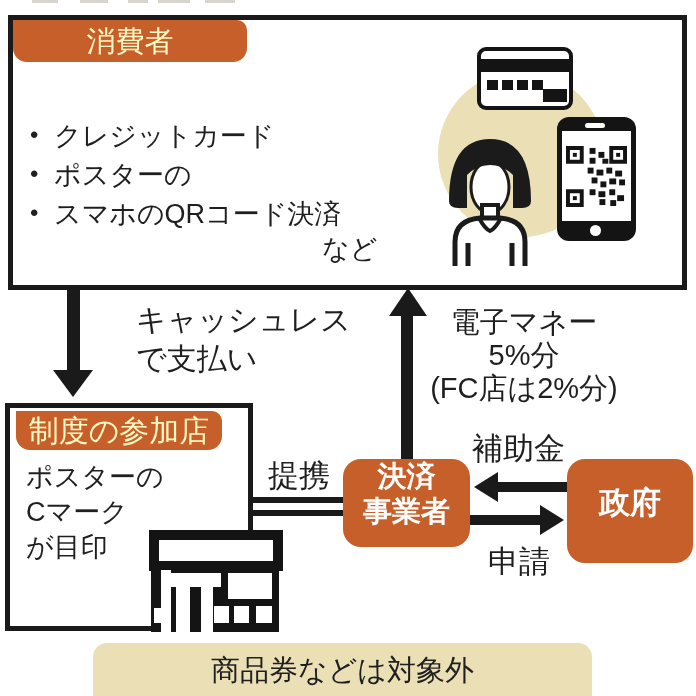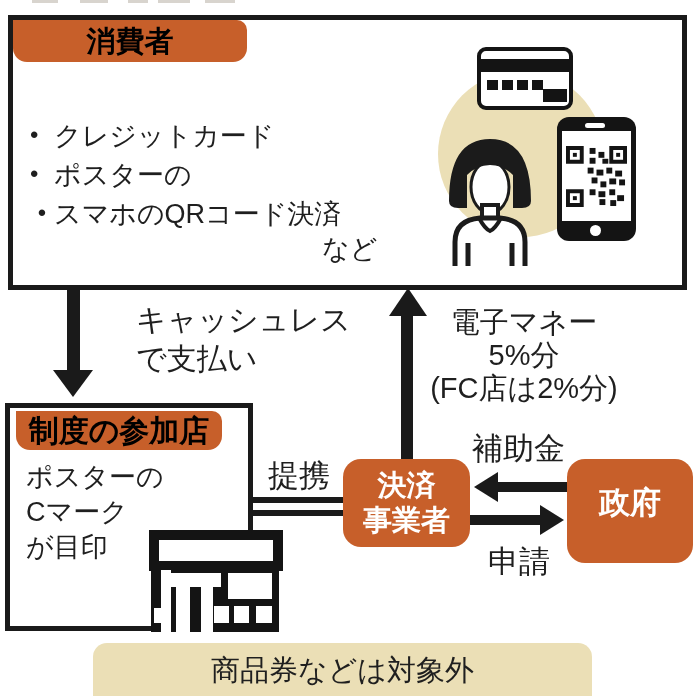--- a/index.html
+++ b/index.html
@@ -3,21 +3,21 @@
 <meta charset="utf-8">
 <style>
   html,body{margin:0;padding:0;background:#fff;}
   .canvas{
     position:relative;width:696px;height:696px;overflow:hidden;background:#fff;
     font-family:"Liberation Sans","DejaVu Sans",sans-serif;color:#1f1f1f;
   }
   .abs{position:absolute;}
   .box-outline{border:5px solid #1a1a1a;background:#fff;box-sizing:border-box;}
   .tag{
-    background:#c75f2a;color:#000000;font-weight:bold;text-align:center;
+    background:#c75f2a;color:#fef9c3;font-weight:normal;text-align:center;
     border-radius:0 10px 14px 14px;box-sizing:border-box;
   }
   .orange-node{
     background:#c75f2a;color:#fff;font-weight:bold;text-align:center;
     border-radius:18px;box-sizing:border-box;
   }
   .shaft{background:#1a1a1a;}
   .remnant{position:absolute;top:0;height:3px;background:#d8d4ce;}
   .txt{white-space:nowrap;}
   .bullet-row{position:absolute;white-space:nowrap;font-size:27px;line-height:32px;}
@@ -40,21 +40,21 @@
     <span>消費者</span>
   </div>
 
 
   <div class="bullet-row" style="left:30px;top:119px;">
     <span class="dot">•</span><span>クレジットカード</span>
   </div>
   <div class="bullet-row" style="left:30px;top:158px;">
     <span class="dot">•</span><span>ポスターの</span>
   </div>
-  <div class="bullet-row" style="left:30px;top:197px;text-align:center;">
+  <div class="bullet-row" style="left:30px;top:197px;">
     <span class="dot">•</span><span>スマホのQRコード決済</span>
   </div>
   <div class="abs txt" style="left:322px;top:231px;font-size:27px;">
     <span>など</span>
   </div>
 
   <div class="abs" style="left:438px;top:71px;width:166px;height:166px;border-radius:50%;background:#ebdfb6;"></div>
 
   <div class="abs" style="left:477px;top:47px;width:96px;height:63px;background:#fff;border:4px solid #141414;border-radius:9px;box-sizing:border-box;">
     <div class="abs" style="left:0;top:8px;width:88px;height:13px;background:#141414;"></div>
@@ -154,21 +154,21 @@
       <rect x="6" y="79" width="16" height="15"></rect>
     </g>
   </svg>
 
   <div class="abs txt" style="left:268px;top:455px;font-size:31px;">
     <span>提携</span>
   </div>
   <div class="abs shaft" style="left:250px;top:497px;width:93px;height:6px;"></div>
   <div class="abs shaft" style="left:250px;top:510px;width:93px;height:6px;"></div>
 
-  <div class="abs orange-node" style="left:343px;top:459px;width:127px;height:88px;font-size:29px;line-height:35px;padding-top:9px;">
+  <div class="abs orange-node" style="left:343px;top:459px;width:127px;height:88px;font-size:29px;line-height:35px;">
     <div>決済</div>
     <div>事業者</div>
   </div>
 
   <div class="abs orange-node" style="left:567px;top:459px;width:126px;height:104px;font-size:31px;line-height:88px;">
     <span>政府</span>
   </div>
 
   <div class="abs txt" style="left:472px;top:428px;font-size:31px;">
     <span>補助金</span>

